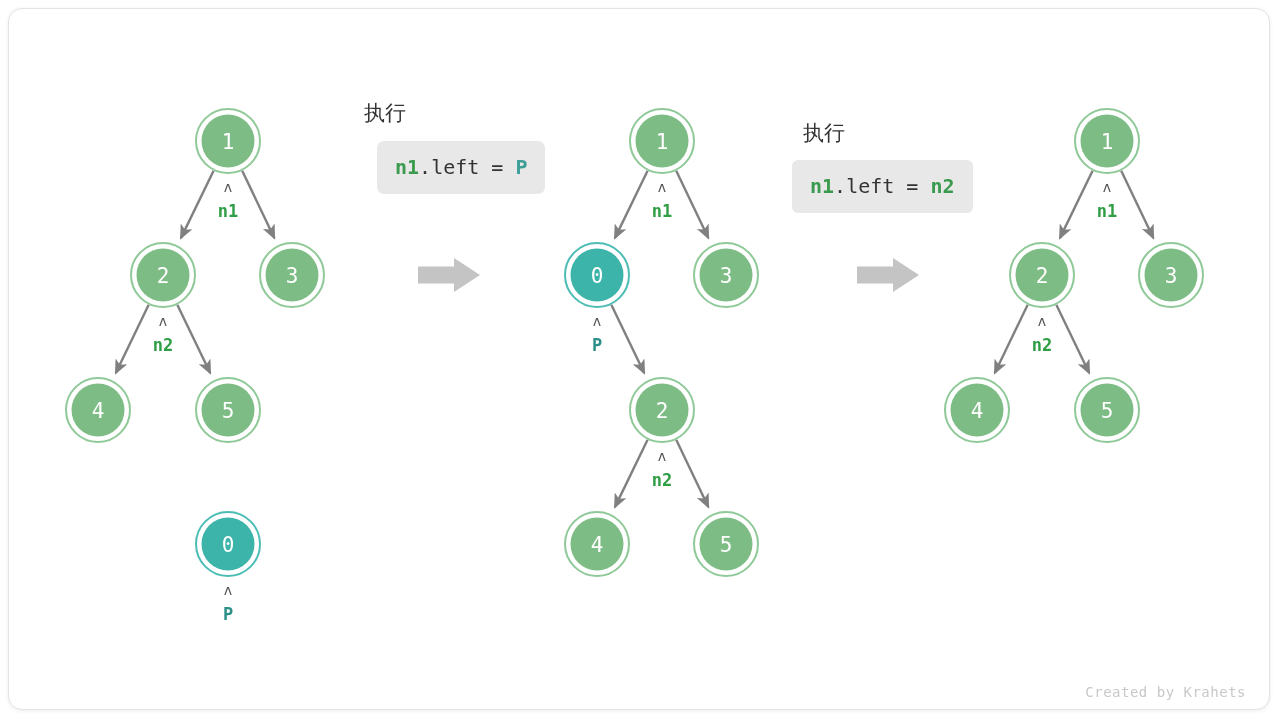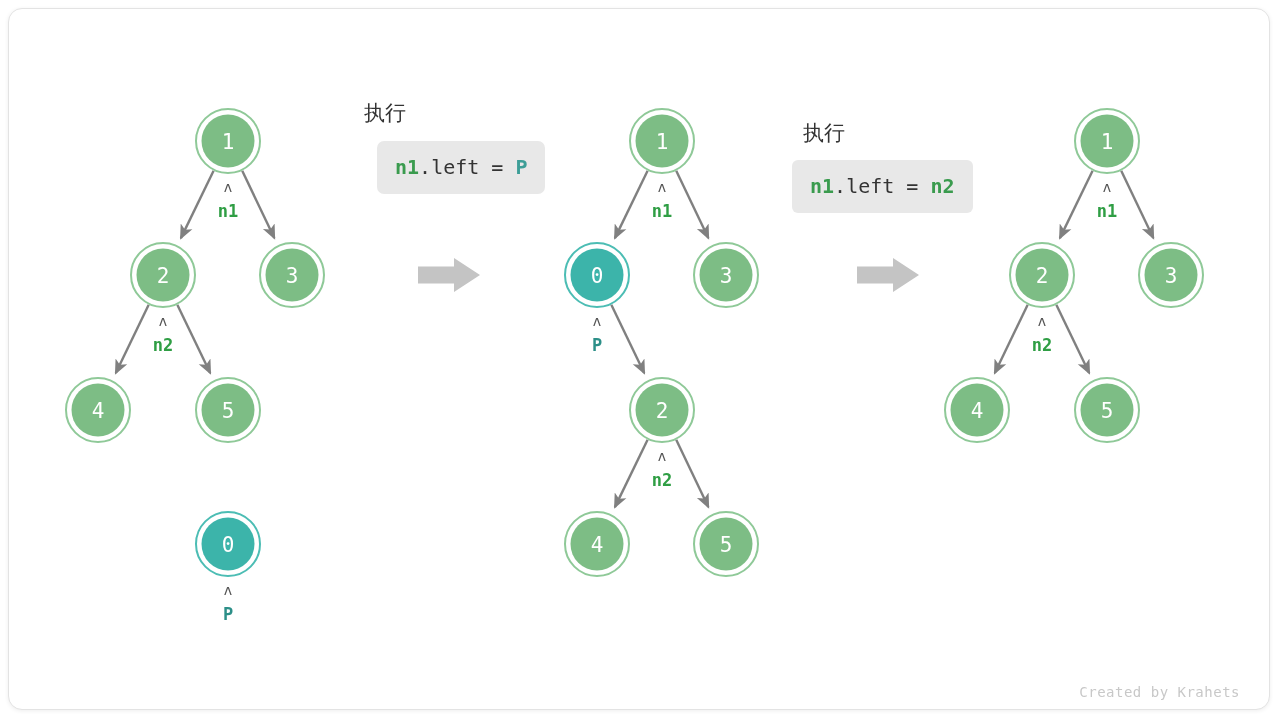--- a/index.html
+++ b/index.html
@@ -72,21 +72,21 @@
     font-family: "DejaVu Sans Mono", monospace;
     font-size: 20px;
     line-height: 1.55;
     color: #333333;
     white-space: pre;
   }
   .code-box .v-green { color: #3a9b4e; font-weight: bold; }
   .code-box .v-teal  { color: #3d9e97; font-weight: bold; }
   .credit {
     position: absolute;
-    right: 40px;
+    right: 34px;
     bottom: 20px;
     font-family: "DejaVu Sans Mono", monospace;
     font-size: 14px;
     color: #c8c8c8;
     letter-spacing: 0.5px;
   }
 </style>
 </head>
 <body>
 

